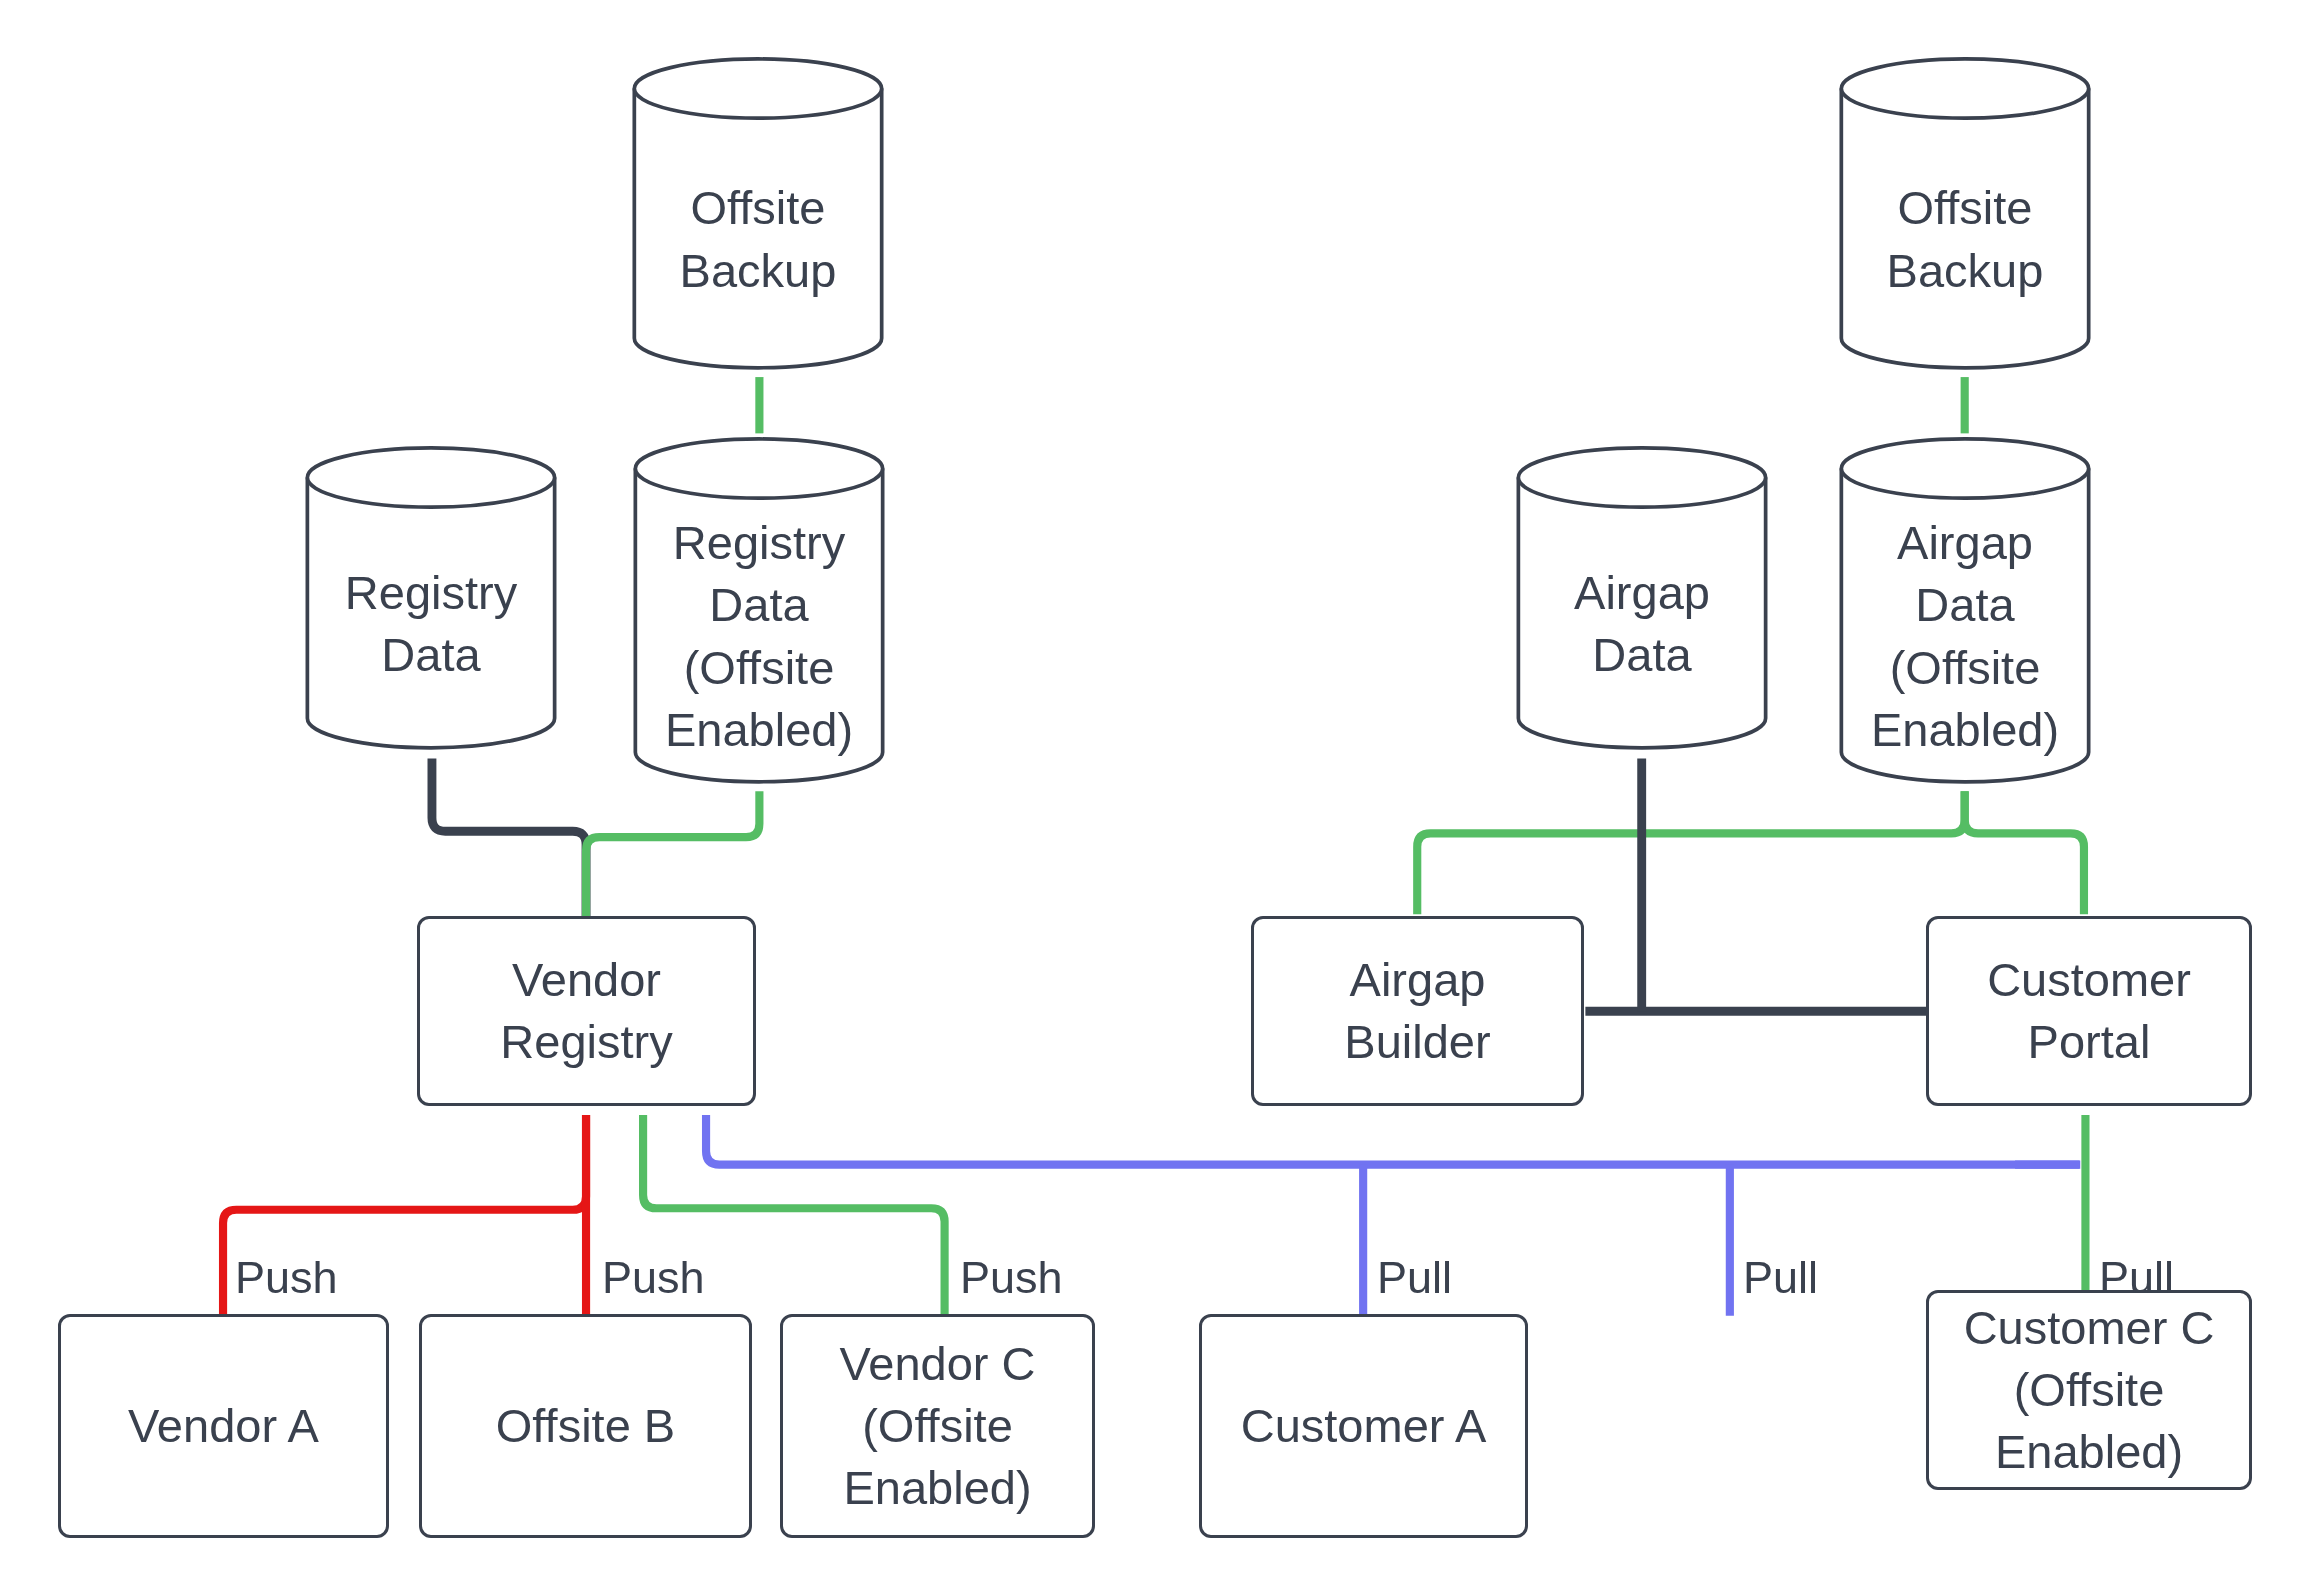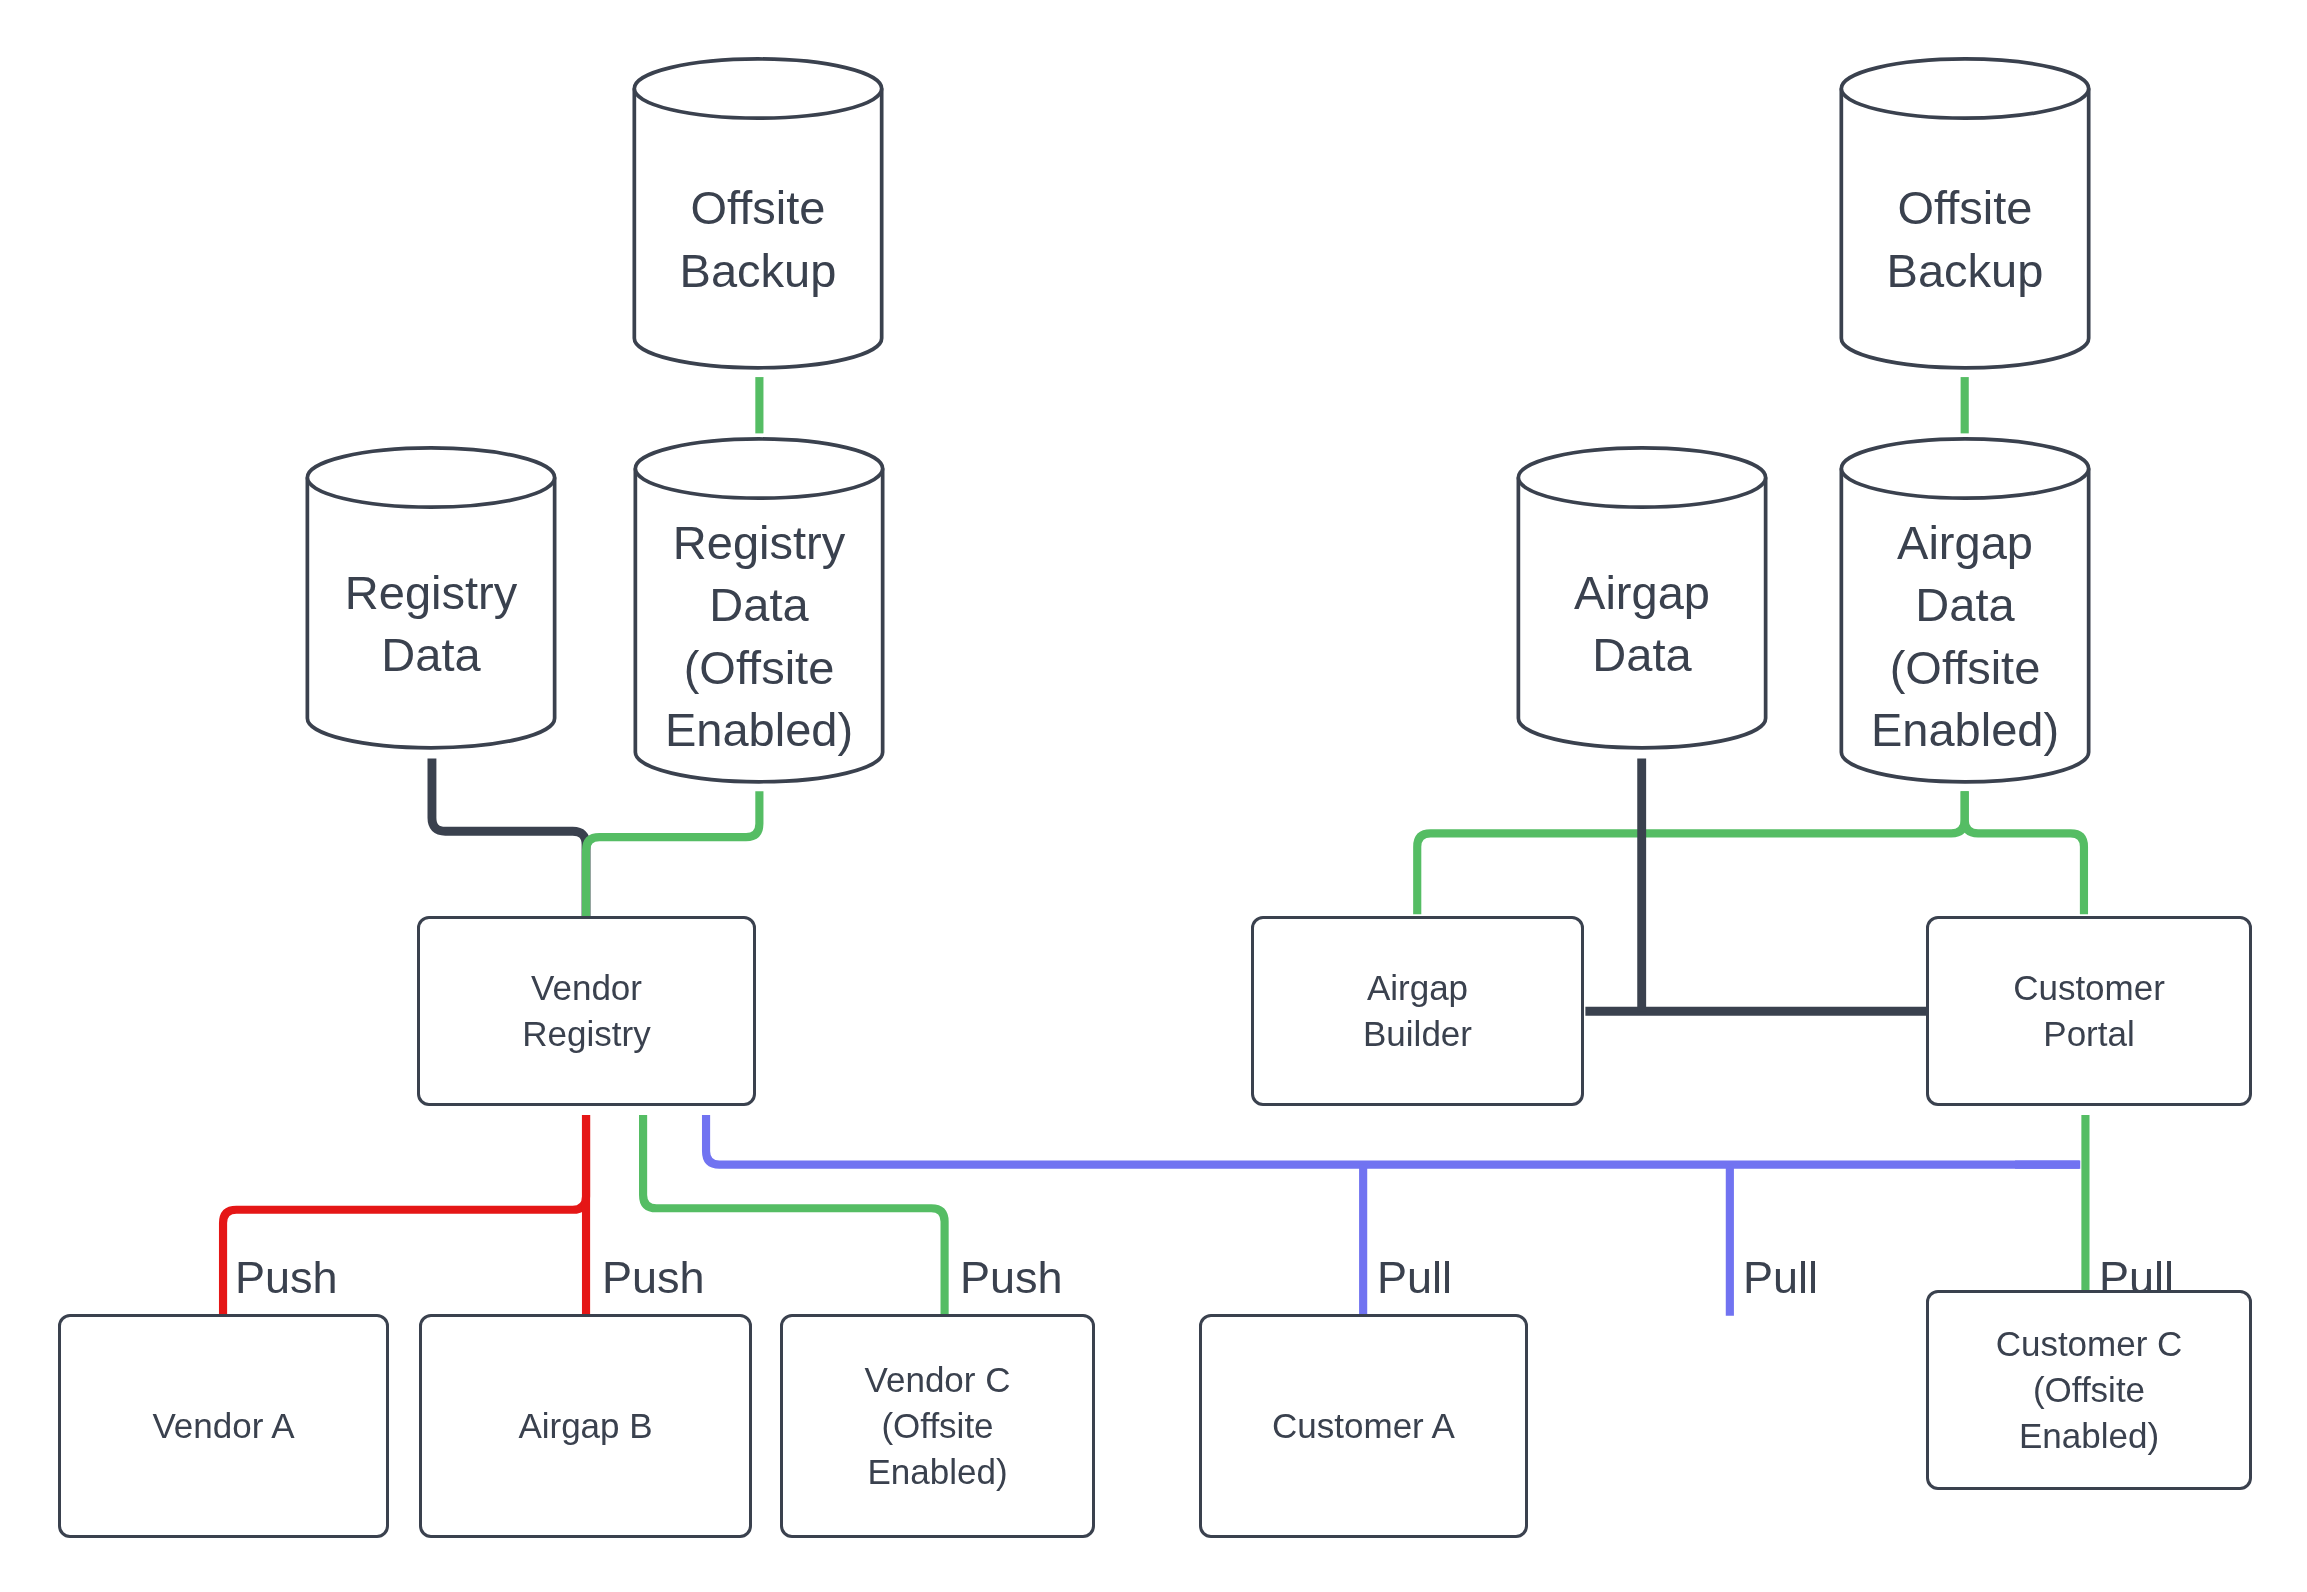--- a/index.html
+++ b/index.html
@@ -25,21 +25,21 @@
   .node{position:absolute;box-sizing:border-box;}
   .box{
     border:3.7px solid var(--c-stroke);
     border-radius:12px;
     background:var(--c-fill,#fff);
     display:flex;align-items:center;justify-content:center;
   }
   .lbl{
     white-space:pre-line;
     text-align:center;
-    font-size:35px;
+    font-size:47px;
     line-height:1.32;
     color:var(--c-text);
   }
   .cyl svg{position:absolute;left:0;top:0;display:block;}
   .cyl .shape{fill:var(--c-fill,#fff);stroke:var(--c-stroke);stroke-width:5px;}
   .cyl-lbl{
     position:absolute;left:0;right:0;top:65px;bottom:12px;
     display:flex;flex-direction:column;align-items:center;justify-content:center;
     font-size:47px;
   }
@@ -164,21 +164,21 @@
   <div class="node box" style="left:58px;top:1314px;width:331px;height:224px">
     <div class="lbl">Vendor A</div>
   </div>
 
   <div class="node box" style="left:1926px;top:916px;width:326px;height:190px">
     <div class="lbl">Customer
 Portal</div>
   </div>
 
   <div class="node box" style="left:419px;top:1314px;width:333px;height:224px">
-    <div class="lbl">Airgap B</div>
+    <div class="lbl">Offsite B</div>
   </div>
 
   <div class="node box" style="left:780px;top:1314px;width:315px;height:224px">
     <div class="lbl">Vendor C
 (Offsite
 Enabled)</div>
   </div>
 
   <div class="node box" style="left:1199px;top:1314px;width:329px;height:224px">
     <div class="lbl">Customer A</div>

